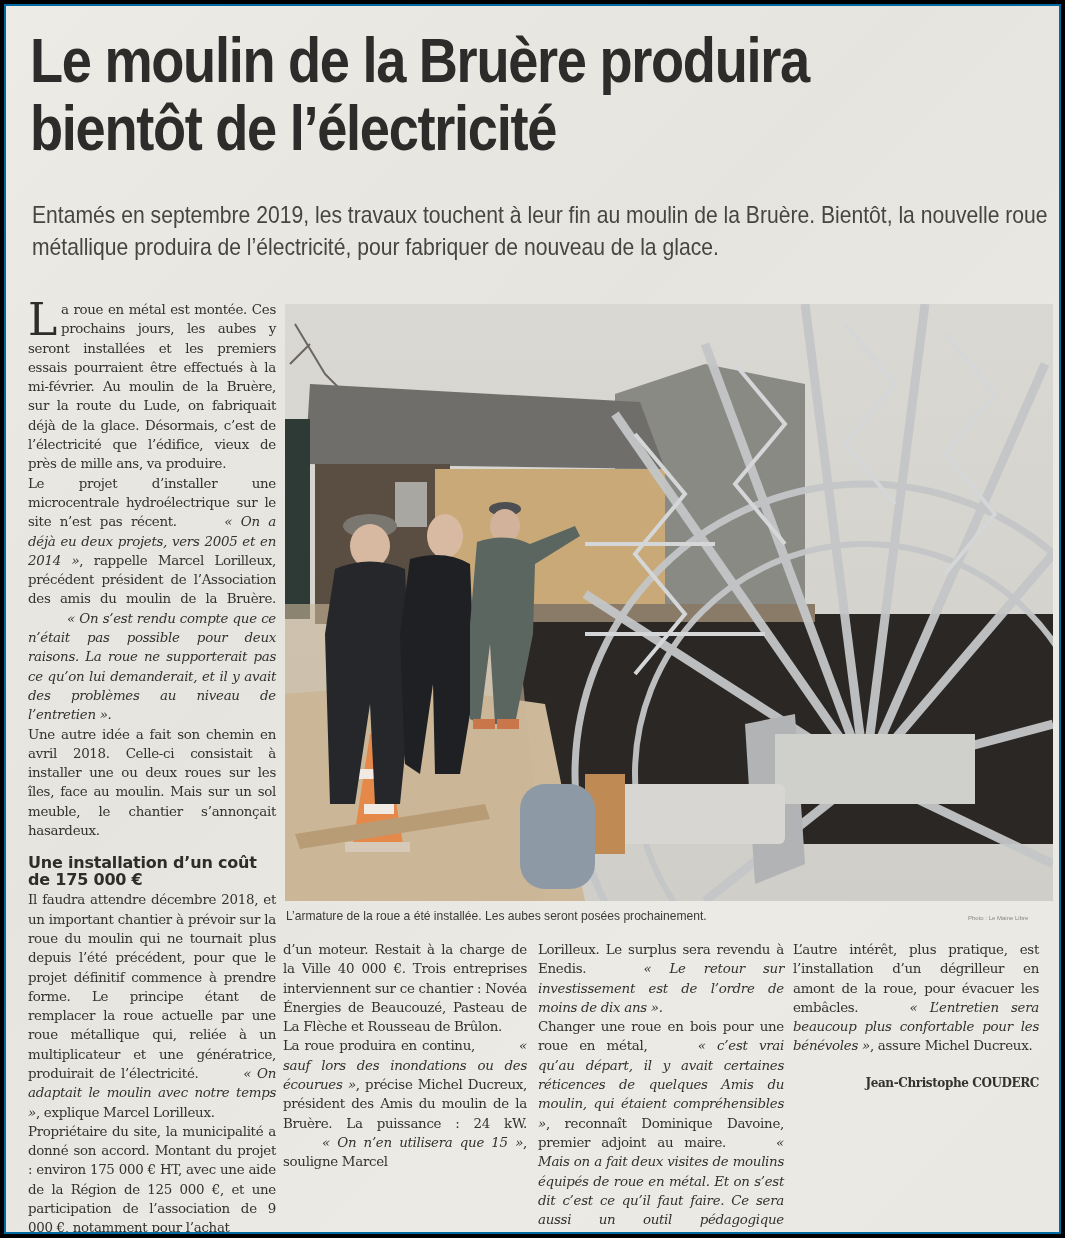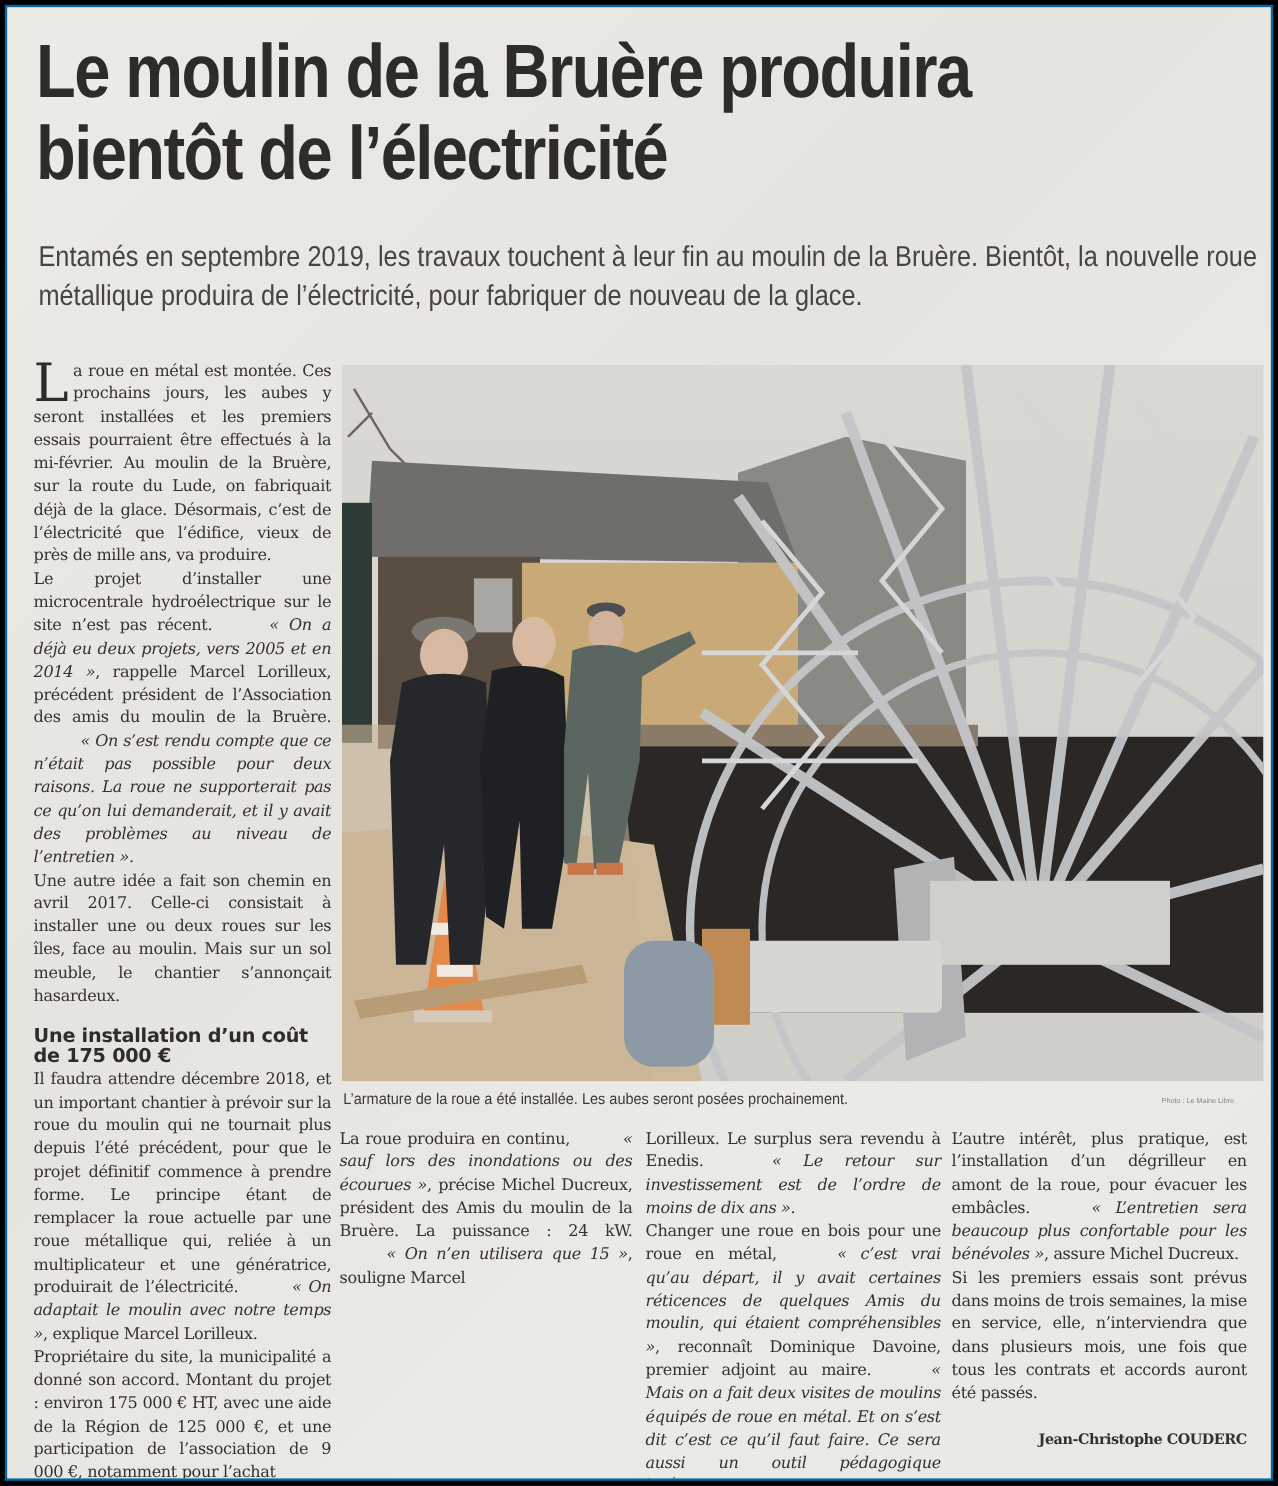--- a/index.html
+++ b/index.html
@@ -76,21 +76,21 @@
   <h1 class="headline">
     <span>Le moulin de la Bruère produira</span><br>
     <span>bientôt de l’électricité</span>
   </h1>
 
   <p class="standfirst">Entamés en septembre 2019, les travaux touchent à leur fin au moulin de la Bruère. Bientôt, la nouvelle roue métallique produira de l’électricité, pour fabriquer de nouveau de la glace.</p>
 
   <div class="col col1">
     <p><span class="dropcap">L</span><span>a roue en métal est montée. Ces prochains jours, les aubes y seront installées et les premiers essais pourraient être effectués à la mi-février. Au moulin de la Bruère, sur la route du Lude, on fabriquait déjà de la glace. Désormais, c’est de l’électricité que l’édifice, vieux de près de mille ans, va produire.</span></p>
     <p><span>Le projet d’installer une microcentrale hydroélectrique sur le site n’est pas récent. </span><i>« On a déjà eu deux projets, vers 2005 et en 2014 »</i><span>, rappelle Marcel Lorilleux, précédent président de l’Association des amis du moulin de la Bruère. </span><i>« On s’est rendu compte que ce n’était pas possible pour deux raisons. La roue ne supporterait pas ce qu’on lui demanderait, et il y avait des problèmes au niveau de l’entretien ».</i></p>
-    <p>Une autre idée a fait son chemin en avril 2017. Celle-ci consistait à installer une ou deux roues sur les îles, face au moulin. Mais sur un sol meuble, le chantier s’annonçait hasardeux.</p>
+    <p>Une autre idée a fait son chemin en avril 2018. Celle-ci consistait à installer une ou deux roues sur les îles, face au moulin. Mais sur un sol meuble, le chantier s’annonçait hasardeux.</p>
     <div class="subhead-sans">Une installation d’un coût de 175 000 €</div>
     <p><span>Il faudra attendre décembre 2018, et un important chantier à prévoir sur la roue du moulin qui ne tournait plus depuis l’été précédent, pour que le projet définitif commence à prendre forme. Le principe étant de remplacer la roue actuelle par une roue métallique qui, reliée à un multiplicateur et une génératrice, produirait de l’électricité. </span><i>« On adaptait le moulin avec notre temps »</i><span>, explique Marcel Lorilleux.</span></p>
     <p>Propriétaire du site, la municipalité a donné son accord. Montant du projet : environ 175 000 € HT, avec une aide de la Région de 125 000 €, et une participation de l’association de 9 000 €, notamment pour l’achat</p>
   </div>
 
   <div class="photo">
     <svg width="768" height="597" viewBox="0 0 768 597">
       <defs>
         <linearGradient id="sky" x1="0" y1="0" x2="0" y2="1">
           <stop offset="0" stop-color="#d9d8d3"></stop>
@@ -169,28 +169,28 @@
       </g>
 
       <polygon points="10,530 200,500 205,515 15,545" fill="#b89c76"></polygon>
     </svg>
   </div>
 
   <div class="caption">L’armature de la roue a été installée. Les aubes seront posées prochainement.</div>
   <div class="credit">Photo : Le Maine Libre</div>
 
   <div class="col col2">
+    <p>d’un moteur. Restait à la charge de la Ville 40 000 €. Trois entreprises interviennent sur ce chantier : Novéa Énergies de Beaucouzé, Pasteau de La Flèche et Rousseau de Brûlon.</p>
     <p><span>La roue produira en continu, </span><i>« sauf lors des inondations ou des écourues »</i><span>, précise Michel Ducreux, président des Amis du moulin de la Bruère. La puissance : 24 kW. </span><i>« On n’en utilisera que 15 »</i><span>, souligne Marcel</span></p>
   </div>
 
   <div class="col col3">
     <p><span>Lorilleux. Le surplus sera revendu à Enedis. </span><i>« Le retour sur investissement est de l’ordre de moins de dix ans ».</i></p>
     <p><span>Changer une roue en bois pour une roue en métal, </span><i>« c’est vrai qu’au départ, il y avait certaines réticences de quelques Amis du moulin, qui étaient compréhensibles »</i><span>, reconnaît Dominique Davoine, premier adjoint au maire. </span><i>« Mais on a fait deux visites de moulins équipés de roue en métal. Et on s’est dit c’est ce qu’il faut faire. Ce sera aussi un outil pédagogique intéressant ».</i></p>
   </div>
 
   <div class="col col4">
     <p><span>L’autre intérêt, plus pratique, est l’installation d’un dégrilleur en amont de la roue, pour évacuer les embâcles. </span><i>« L’entretien sera beaucoup plus confortable pour les bénévoles »</i><span>, assure Michel Ducreux.</span></p>
-    <p>Si les premiers essais sont prévus dans moins de trois semaines, la mise en service, elle, n’interviendra que dans plusieurs mois, une fois que tous les contrats et accords auront été passés.</p>
     <div class="byline">Jean-Christophe COUDERC</div>
   </div>
 
 </div>
 </div>
 
 </body></html>

